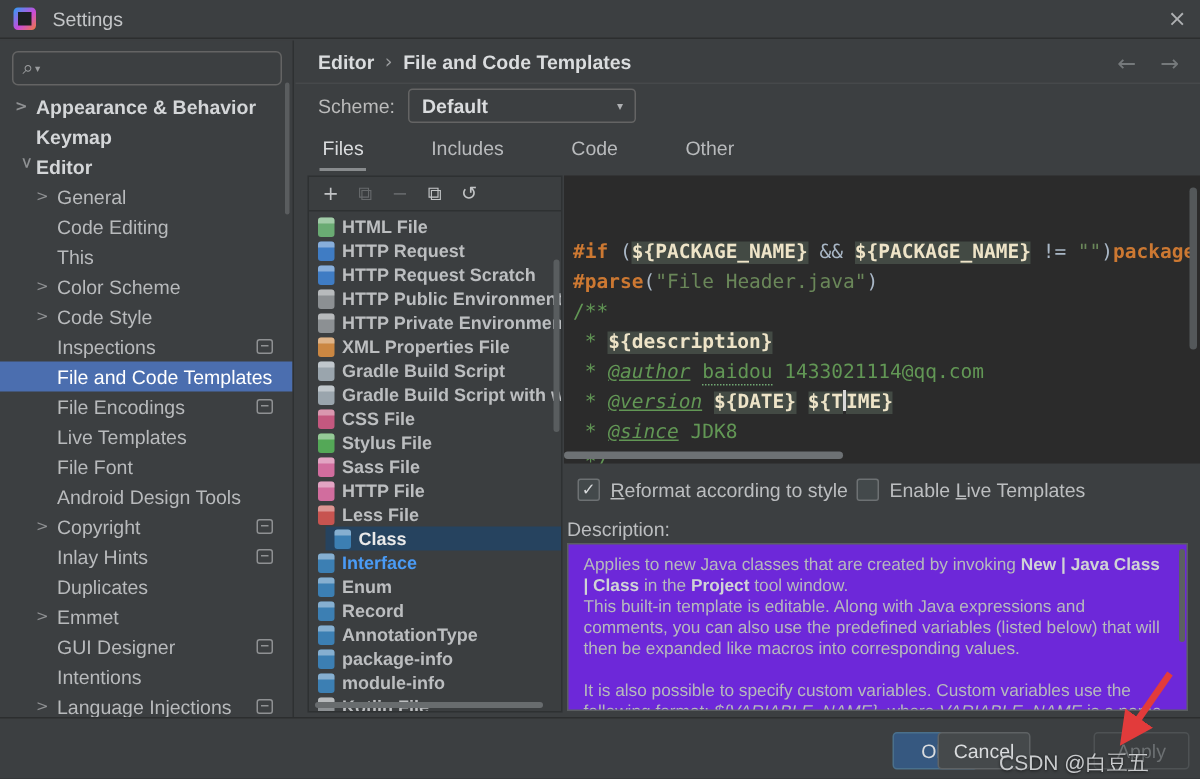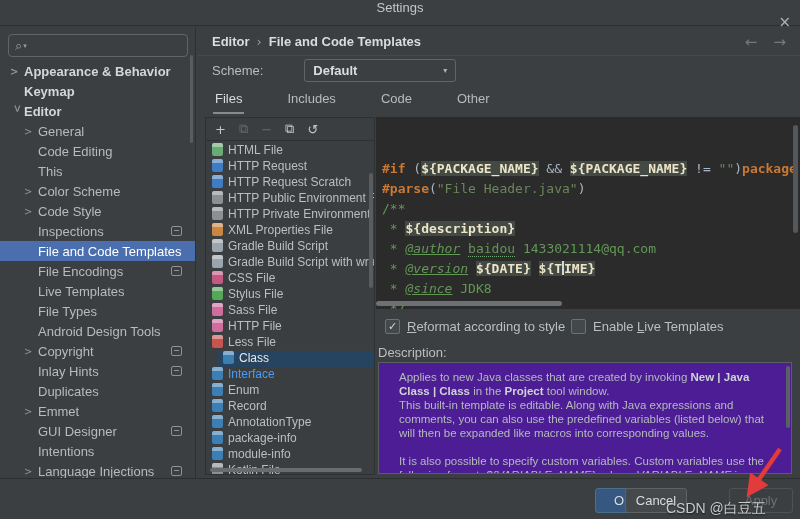--- a/index.html
+++ b/index.html
@@ -3,21 +3,21 @@
 <meta charset="utf-8">
 <style>
   * { margin:0; padding:0; box-sizing:border-box; }
   body { background:#222; font-family:"Liberation Sans", sans-serif; }
   .window { position:relative; width:800px; height:519px; background:#3c3f41; overflow:hidden;
             color:#bbb; font-size:13px; }
   .g { font-family:"DejaVu Sans", sans-serif; }
 
   
   .titlebar { position:absolute; left:0; top:0; width:800px; height:26px; background:#3c3f41;
-              border-bottom:1px solid #2c2e2f; display:flex; align-items:center; padding:0 9px;flex-direction:column; }
+              border-bottom:1px solid #2c2e2f; display:flex; align-items:center; padding:0 9px; }
   .app-icon { width:15px; height:15px; border-radius:3px; margin-right:11px;
               background:linear-gradient(135deg,#2aa0f7 0%,#c94bd9 55%,#f07a3c 100%); position:relative; }
   .app-icon::after { content:""; position:absolute; left:3px; top:3px; right:3px; bottom:3px; background:#1e1f22; }
   .win-title { color:#c4c6c8; font-size:13px; }
   .win-close { margin-left:auto; color:#aeb0b2; font-size:15px; line-height:1; cursor:default; }
 
   
   .sidebar { position:absolute; left:0; top:27px; width:196px; bottom:41px; background:#3c3f41;
              border-right:1px solid #2e3132; }
   .search-box { position:absolute; left:8px; top:7px; width:180px; height:23px; border:1px solid #646464;
@@ -38,39 +38,39 @@
   .proj-ico::before { content:""; position:absolute; left:2px; right:2px; top:3px; height:1px; background:#8f9193; }
   .side-scroll { position:absolute; right:2px; top:28px; width:3px; height:88px; background:#5a5d5f; border-radius:2px; }
 
   
   .main { position:absolute; left:197px; top:27px; right:0; bottom:41px; }
   .breadcrumb { height:29px; display:flex; align-items:center; padding-left:15px; color:#dadcde;
                 font-weight:bold; border-bottom:1px solid #46494b; position:relative; }
   .breadcrumb .sep { color:#9a9c9e; margin:0 7px; font-weight:normal; }
   .nav-arrows { position:absolute; right:14px; top:0; height:29px; display:flex; align-items:center; gap:16px;
                 color:#75797b; font-size:15px; font-weight:normal; }
-  .scheme-row { height:29px; display:flex; align-items:center; padding-left:15px;gap:32px; }
+  .scheme-row { height:29px; display:flex; align-items:center; padding-left:15px; }
   .combo { margin-left:9px; width:152px; height:23px; border:1px solid #646464; border-radius:3px;
            display:flex; align-items:center; padding:0 8px; color:#dadcde; font-weight:bold; }
   .combo .arrow { margin-left:auto; color:#aeb0b2; font-size:8px; }
   .tabs { display:flex; gap:41px; padding-left:16px; height:29px; align-items:center; }
   .tab { color:#b8babc; padding:5px 2px 6px 2px; border-bottom:2px solid transparent; }
   .tab.active { color:#dadcde; border-bottom:2px solid #888b8d; }
 
   .content { position:absolute; left:0; top:88px; right:0; bottom:0; }
 
   
   .list-panel { position:absolute; left:8px; top:2px; width:170px; bottom:3px;
                 border:1px solid #2e3132; background:#3b3e40; overflow:hidden; }
   .list-toolbar { height:23px; border-bottom:1px solid #2e3132; display:flex; align-items:center;
                   gap:13px; padding:0 9px; color:#c2c4c6; font-size:13px; }
   .list-toolbar .dis { color:#66696b; }
   .tpl-list { position:absolute; left:0; top:25px; right:0; bottom:0; }
-  .tpl-row { height:16px; display:flex; padding-left:6px; font-size:12px;
-             color:#bcbec0; white-space:nowrap; overflow:hidden; }
+  .tpl-row { height:16px; display:flex; align-items:center; padding-left:6px; font-size:12px;
+             color:#bcbec0; white-space:nowrap; overflow:hidden;font-weight:bold; }
   .tpl-row.sel { background:#26435f; color:#e9e9e9;margin-left:11px; }
   .tpl-row.mod { color:#4a9bf5; }
   .ficon { width:11px; height:13px; border-radius:2px; margin-right:5px; flex:0 0 11px; position:relative; }
   .ficon::before { content:""; position:absolute; left:0; top:0; right:0; height:4px;
                    background:rgba(255,255,255,.38); border-radius:2px 2px 0 0; }
   .list-vscroll { position:absolute; right:1px; top:55px; width:4px; height:115px; background:#595d5f; border-radius:2px; }
   .list-hscroll { position:absolute; left:4px; bottom:2px; width:152px; height:4px; background:#686c6e; border-radius:2px; }
 
   
   .editor { position:absolute; left:179px; right:0; top:2px; height:192px; background:#2b2b2b;
@@ -88,21 +88,21 @@
   .ed-hscroll { position:absolute; left:0; bottom:3px; width:186px; height:5px; background:#6d7174; border-radius:3px; }
 
   
   .opt { position:absolute; display:flex; align-items:center; gap:7px; color:#bcbec0; }
   .opt.o0 { left:188px; top:204px; }
   .opt.o1 { left:374px; top:204px; }
   .cbox { width:15px; height:15px; border:1px solid #6d7173; border-radius:2px; background:#43494b;
           display:flex; align-items:center; justify-content:center; color:#d8dadc; font-size:11px; }
   .desc-label { position:absolute; left:181px; top:230px; color:#bcbec0; }
   .desc-box { position:absolute; left:181px; right:8px; top:247px; bottom:4px; border:1px solid #5a5e60;
-              background:#4c1d95; padding:7px 14px 0 20px; color:#b6babc; font-size:11.5px; line-height:14px;
+              background:#6d28d9; padding:7px 14px 0 10px; color:#b6babc; font-size:11.5px; line-height:14px;
               overflow:hidden; }
   .desc-box .para.gap { margin-top:14px; }
   .desc-box b { color:#d0d3d5; }
   .desc-scroll { position:absolute; right:1px; top:3px; width:4px; height:62px; background:#5c6062; border-radius:2px; }
 
   
   .footer { position:absolute; left:0; bottom:0; width:800px; height:41px; background:#3c3f41;
             border-top:1px solid #2c2e2f; }
   .btn { position:absolute; top:9px; height:25px; border-radius:3px; display:flex; align-items:center;
          justify-content:center; font-size:13px; color:#dadcde; cursor:default; }
@@ -177,21 +177,21 @@
           <span class="chev g"></span>
           <span>File Encodings</span>
           <span class="proj-ico"></span>
         </div>
         <div class="tree-row lvl1">
           <span class="chev g"></span>
           <span>Live Templates</span>
         </div>
         <div class="tree-row lvl1">
           <span class="chev g"></span>
-          <span>File Types</span>
+          <span>File Font</span>
         </div>
         <div class="tree-row lvl1">
           <span class="chev g"></span>
           <span>Android Design Tools</span>
         </div>
         <div class="tree-row lvl1">
           <span class="chev g">&gt;</span>
           <span>Copyright</span>
           <span class="proj-ico"></span>
         </div>

